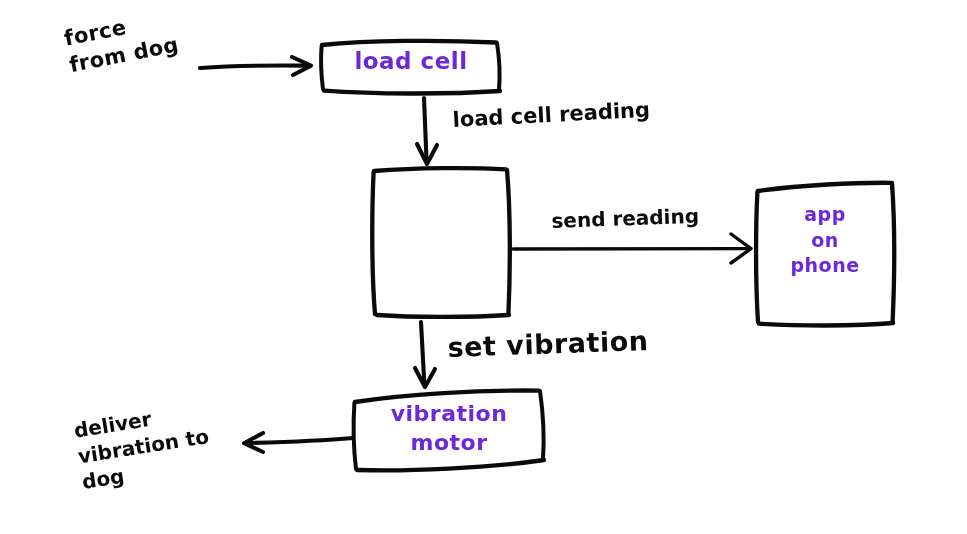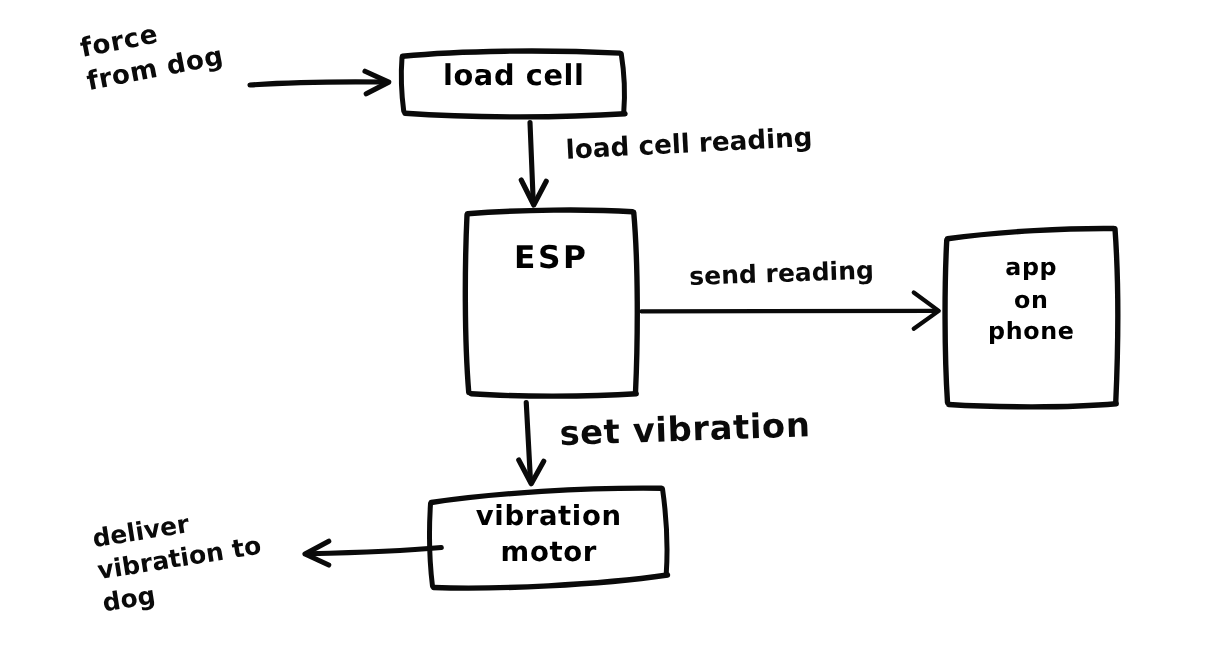--- a/index.html
+++ b/index.html
@@ -23,40 +23,40 @@
     position: absolute;
     left: 0;
     top: 0;
     overflow: visible;
   }
   .node-label {
     position: absolute;
     left: 0;
     width: 100%;
     text-align: center;
-    color: #000000;
+    color: #6d28d9;
     font-family: "DejaVu Sans", sans-serif;
     font-weight: 700;
     letter-spacing: 0.5px;
     line-height: 1.18;
     white-space: pre-line;
     pointer-events: none;
   }
 
   
   #node-load-cell   { left: 316px; top: 36px;  width: 190px; height: 60px; }
   #node-load-cell .node-label   { top: 12px; font-size: 23px; }
 
   #node-esp         { left: 368px; top: 163px; width: 146px; height: 157px; }
   #node-esp .node-label         { top: 28px; font-size: 25px; letter-spacing: 2px; }
 
   #node-app-phone   { left: 751px; top: 178px; width: 148px; height: 151px; }
   #node-app-phone .node-label   { top: 24px; font-size: 19px; line-height: 1.35; }
 
-  #node-vibration-motor { left: 339px; top: 386px; width: 200px; height: 90px; }
+  #node-vibration-motor { left: 349px; top: 386px; width: 200px; height: 90px; }
   #node-vibration-motor .node-label { top: 14px; font-size: 22px; line-height: 1.3; }
 
   
   .annotation {
     position: absolute;
     color: #0a0a0a;
     font-family: "DejaVu Sans", sans-serif;
     font-weight: 700;
     white-space: pre-line;
     pointer-events: none;
@@ -149,21 +149,20 @@
     <div class="node-label">load cell</div>
   </div>
 
   <div class="node-box" id="node-esp">
     <svg width="146" height="157" viewBox="0 0 146 157" xmlns="http://www.w3.org/2000/svg">
       <path d="M6,8 C48,4.6 104,4.2 138,6.4" fill="none" stroke="#0a0a0a" stroke-width="4.3" stroke-linecap="round"></path>
       <path d="M139,7 C142.6,48 142.4,108 140.4,151" fill="none" stroke="#0a0a0a" stroke-width="4.3" stroke-linecap="round"></path>
       <path d="M141,152 C104,154.4 46,154.6 9,152" fill="none" stroke="#0a0a0a" stroke-width="4.3" stroke-linecap="round"></path>
       <path d="M7,151 C3.4,108 3.8,48 5.6,9" fill="none" stroke="#0a0a0a" stroke-width="4.3" stroke-linecap="round"></path>
     </svg>
-    <div class="node-label">ESP</div>
   </div>
 
   <div class="node-box" id="node-app-phone">
     <svg width="148" height="151" viewBox="0 0 148 151" xmlns="http://www.w3.org/2000/svg">
       <path d="M7,13 C50,7 104,4.4 140,4.8" fill="none" stroke="#0a0a0a" stroke-width="4.3" stroke-linecap="round"></path>
       <path d="M141,5 C144,47 143.4,104 141.6,144" fill="none" stroke="#0a0a0a" stroke-width="4.3" stroke-linecap="round"></path>
       <path d="M142,145 C104,148.4 46,148 8,145.6" fill="none" stroke="#0a0a0a" stroke-width="4.3" stroke-linecap="round"></path>
       <path d="M7,144 C4.4,104 4.6,48 6.4,14" fill="none" stroke="#0a0a0a" stroke-width="4.3" stroke-linecap="round"></path>
     </svg>
     <div class="node-label">app

